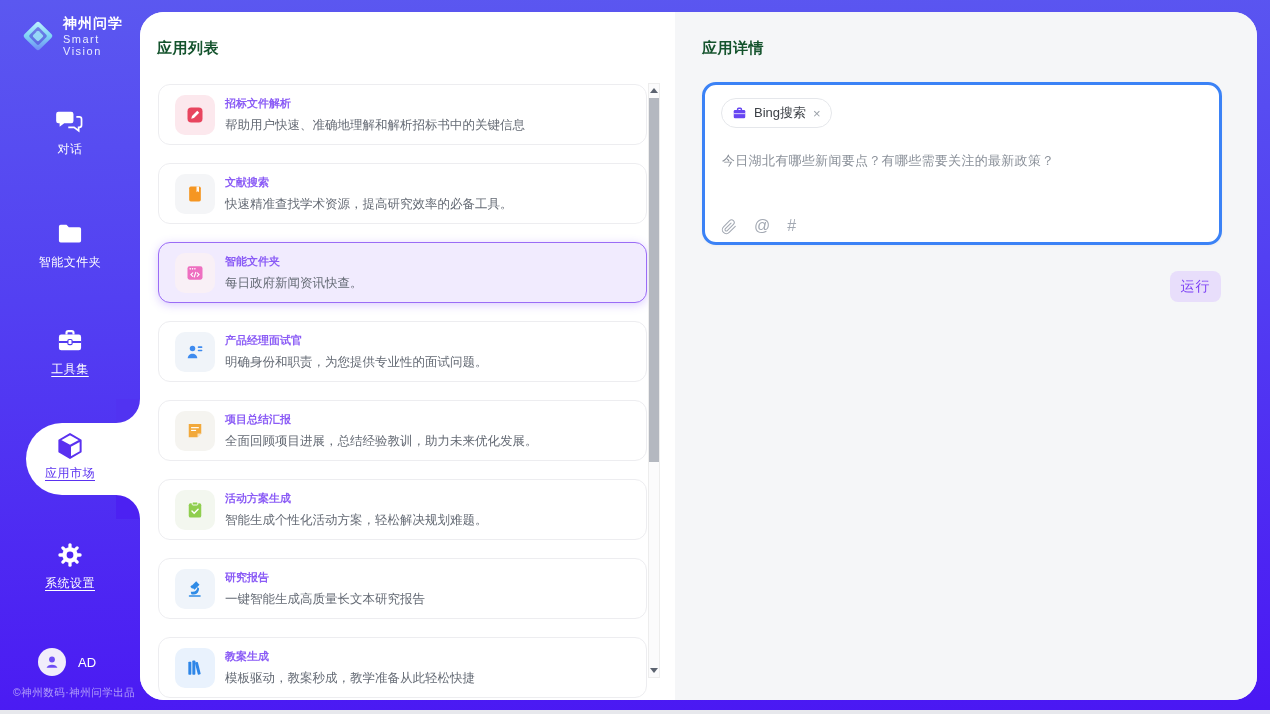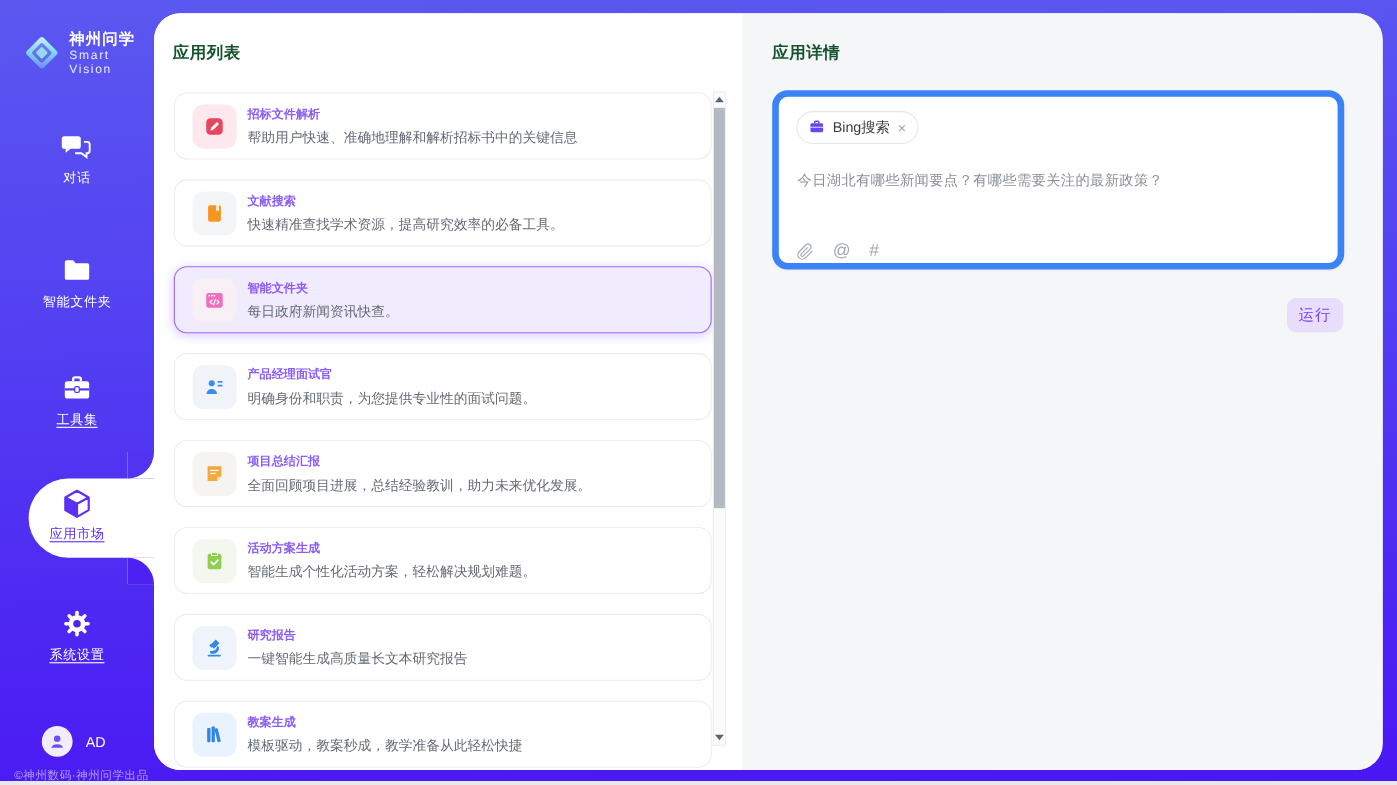--- a/index.html
+++ b/index.html
@@ -8,21 +8,21 @@
     font-family:"Liberation Sans","DejaVu Sans",sans-serif;
     background:#e7e8ec;
     position:relative; overflow:hidden;
   }
   
   .frame {
     position:absolute; left:0; top:0; width:1270px; height:710px;
     background:linear-gradient(178deg,#5b58f0 0%,#5340f2 40%,#4a17f3 100%);
   }
   
-  .sidebar { position:absolute; left:0; top:12px; width:140px; height:674px;text-decoration:underline; }
+  .sidebar { position:absolute; left:0; top:0; width:140px; height:674px;text-decoration:underline; }
   .logo { position:absolute; left:20px; top:15px; display:flex; align-items:center; gap:7px; }
   .logo-text .cn { color:#fff; font-size:14px; font-weight:700; letter-spacing:1px; }
   .logo-text .en { color:#e8ecff; font-size:11px; letter-spacing:1.5px; margin-top:0; }
   .nav-item {
     position:absolute; left:0; width:140px; text-align:center; color:#fff; cursor:pointer;
   }
   .nav-item .ico { display:block; height:30px; }
   .nav-item .lbl { display:inline-block; font-size:12px; margin-top:4px; letter-spacing:.5px; }
   .lbl.u { text-decoration:underline; text-underline-offset:3px; }
   
@@ -69,21 +69,21 @@
   .sbar { position:absolute; left:508px; top:71px; width:12px; height:595px;
           background:#fbfbfc; border:1px solid #ededed; }
   .sbar .btn { position:absolute; left:0; width:10px; height:13px; display:flex; align-items:center; justify-content:center; cursor:pointer; }
   .sbar .btn.up { top:0; } .sbar .btn.down { bottom:0; }
   .tri-up { width:0; height:0; border-left:4px solid transparent; border-right:4px solid transparent; border-bottom:5px solid #5c6370; }
   .tri-down { width:0; height:0; border-left:4px solid transparent; border-right:4px solid transparent; border-top:5px solid #5c6370; }
   .thumb { position:absolute; left:0px; top:14px; width:10px; height:364px; background:#b4b8c0; cursor:grab; }
   
   .detail-card {
     position:absolute; left:27px; top:70px; width:520px; height:163px;
-    background:#fff; border:6px solid #3b82f6; border-radius:14px;
+    background:#fff; border:3px solid #3b82f6; border-radius:14px;
     box-shadow:0 1px 3px rgba(20,20,40,.04);
   }
   .tool-tag {
     position:absolute; left:16px; top:13px; height:30px; padding:0 10px;
     border:1px solid #e5e7eb; border-radius:15px; background:#fff;
     display:flex; align-items:center; gap:7px; cursor:pointer;
   }
   .tool-tag .tl { font-size:13px; color:#3c4046; }
   .tool-tag .x { font-size:13px; color:#9aa0a8; cursor:pointer; line-height:1; }
   .query { position:absolute; left:17px; top:67px; width:480px; font-size:13px; color:#8a9099; letter-spacing:.3px; cursor:text; }

